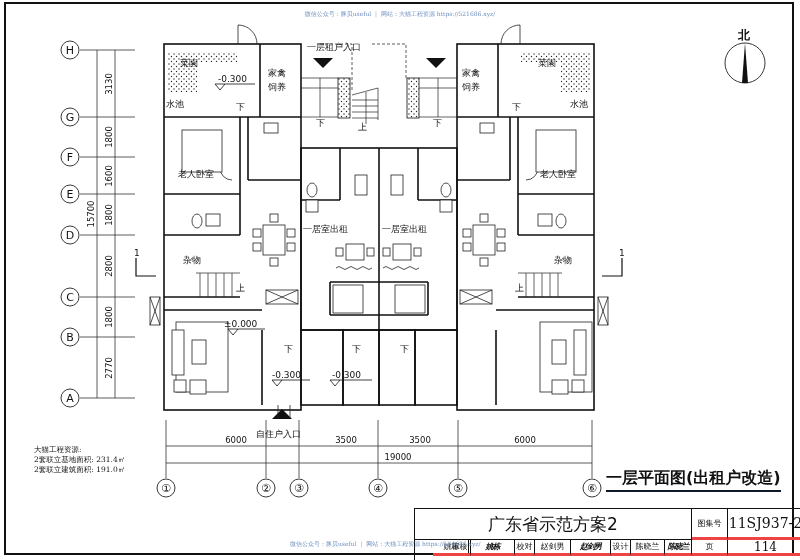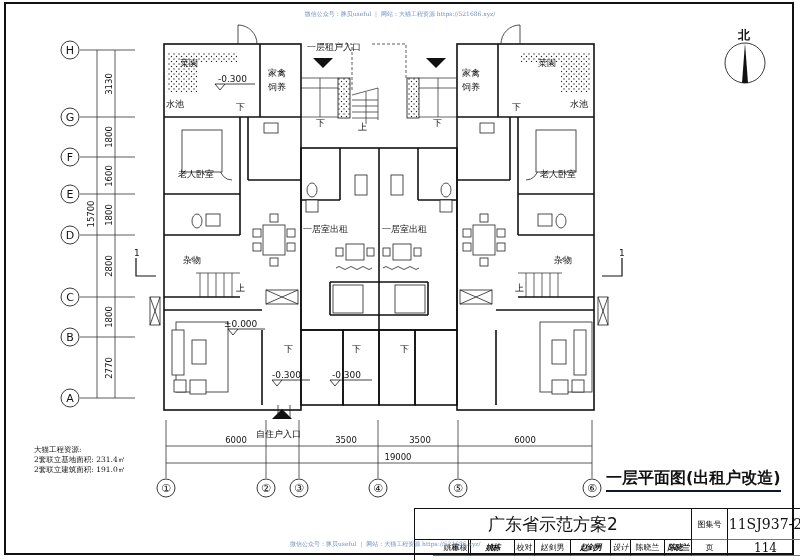--- a/index.html
+++ b/index.html
@@ -10,21 +10,21 @@
   .wm-top{left:0;width:800px;top:10px;text-align:center;}
   .wm-bottom{left:290px;top:540px;}
   svg text{font-family:"DejaVu Sans",sans-serif;}
   .lbl{font-size:9px;fill:#111;}
   .dim{font-size:8.5px;fill:#111;}
   .axis{font-size:11px;fill:#111;}
   .tech{position:absolute;left:34px;top:445px;font-family:"DejaVu Serif",serif;font-size:7.5px;line-height:10px;color:#111;}
   .drawing-title{position:absolute;left:606px;top:468px;font-size:16px;font-weight:bold;color:#111;border-bottom:2px solid #0f172a;padding-bottom:1px;white-space:nowrap;}
   .titleblock{position:absolute;left:414px;top:508px;width:389px;height:60px;border-top:1.5px solid #111;border-left:1.5px solid #111;box-sizing:border-box;}
   .tb-main{position:absolute;left:0;top:0;width:277px;height:31px;border-right:1px solid #111;border-bottom:1px solid #111;display:flex;align-items:center;justify-content:center;font-size:17px;color:#111;box-sizing:border-box;}
-  .tb-cell{position:absolute;border-right:1px solid #111;border-bottom:1px solid #ef4444;box-sizing:border-box;display:flex;align-items:center;justify-content:center;font-size:8px;color:#111;font-family:"DejaVu Serif",serif;white-space:nowrap;overflow:hidden;text-align:right;}
+  .tb-cell{position:absolute;border-right:1px solid #111;border-bottom:3px solid #ef4444;box-sizing:border-box;display:flex;align-items:center;justify-content:center;font-size:8px;color:#111;font-family:"DejaVu Serif",serif;white-space:nowrap;overflow:hidden;text-align:right;}
   .sig{font-style:italic;font-weight:bold;letter-spacing:-1px;}
 </style>
 </head>
 <body>
 
 <div id="sheet">
   <div class="frame"></div>
   <div class="watermark wm-top">微信公众号：豚贝useful ｜ 网站：大猫工程资源 https://521686.xyz/</div>
 
   <svg width="800" height="560" style="position:absolute;left:0;top:0">
@@ -377,21 +377,21 @@
   <div class="titleblock">
     <div class="tb-main">广东省示范方案2</div>
     <div class="tb-cell" style="left:277px;top:0;width:36px;height:31px;">图集号</div>
     <div class="tb-cell" style="left:313px;top:0;width:76px;height:31px;font-size:14px;">11SJ937-2</div>
     <div class="tb-cell" style="left:0;top:31px;width:18px;height:16px;margin-left:36px;">审核</div>
     <div class="tb-cell" style="left:18px;top:31px;width:38px;height:16px;">姚栋</div>
     <div class="tb-cell sig" style="left:56px;top:31px;width:44px;height:16px;">姚栋</div>
     <div class="tb-cell" style="left:100px;top:31px;width:20px;height:16px;">校对</div>
     <div class="tb-cell" style="left:120px;top:31px;width:36px;height:16px;">赵剑男</div>
     <div class="tb-cell sig" style="left:156px;top:31px;width:40px;height:16px;">赵剑男</div>
-    <div class="tb-cell" style="left:196px;top:31px;width:20px;height:16px;font-style:italic;">设计</div>
+    <div class="tb-cell" style="left:196px;top:31px;width:20px;height:16px;">设计</div>
     <div class="tb-cell" style="left:216px;top:31px;width:34px;height:16px;">陈晓兰</div>
     <div class="tb-cell sig" style="left:250px;top:31px;width:27px;height:16px;">陈晓兰</div>
     <div class="tb-cell" style="left:277px;top:31px;width:36px;height:16px;">页</div>
     <div class="tb-cell" style="left:313px;top:31px;width:76px;height:16px;font-size:12px;">114</div>
   </div>
 
   <div class="watermark wm-bottom">微信公众号：豚贝useful ｜ 网站：大猫工程资源 https://521686.xyz/</div>
 </div>
 
 </body></html>

